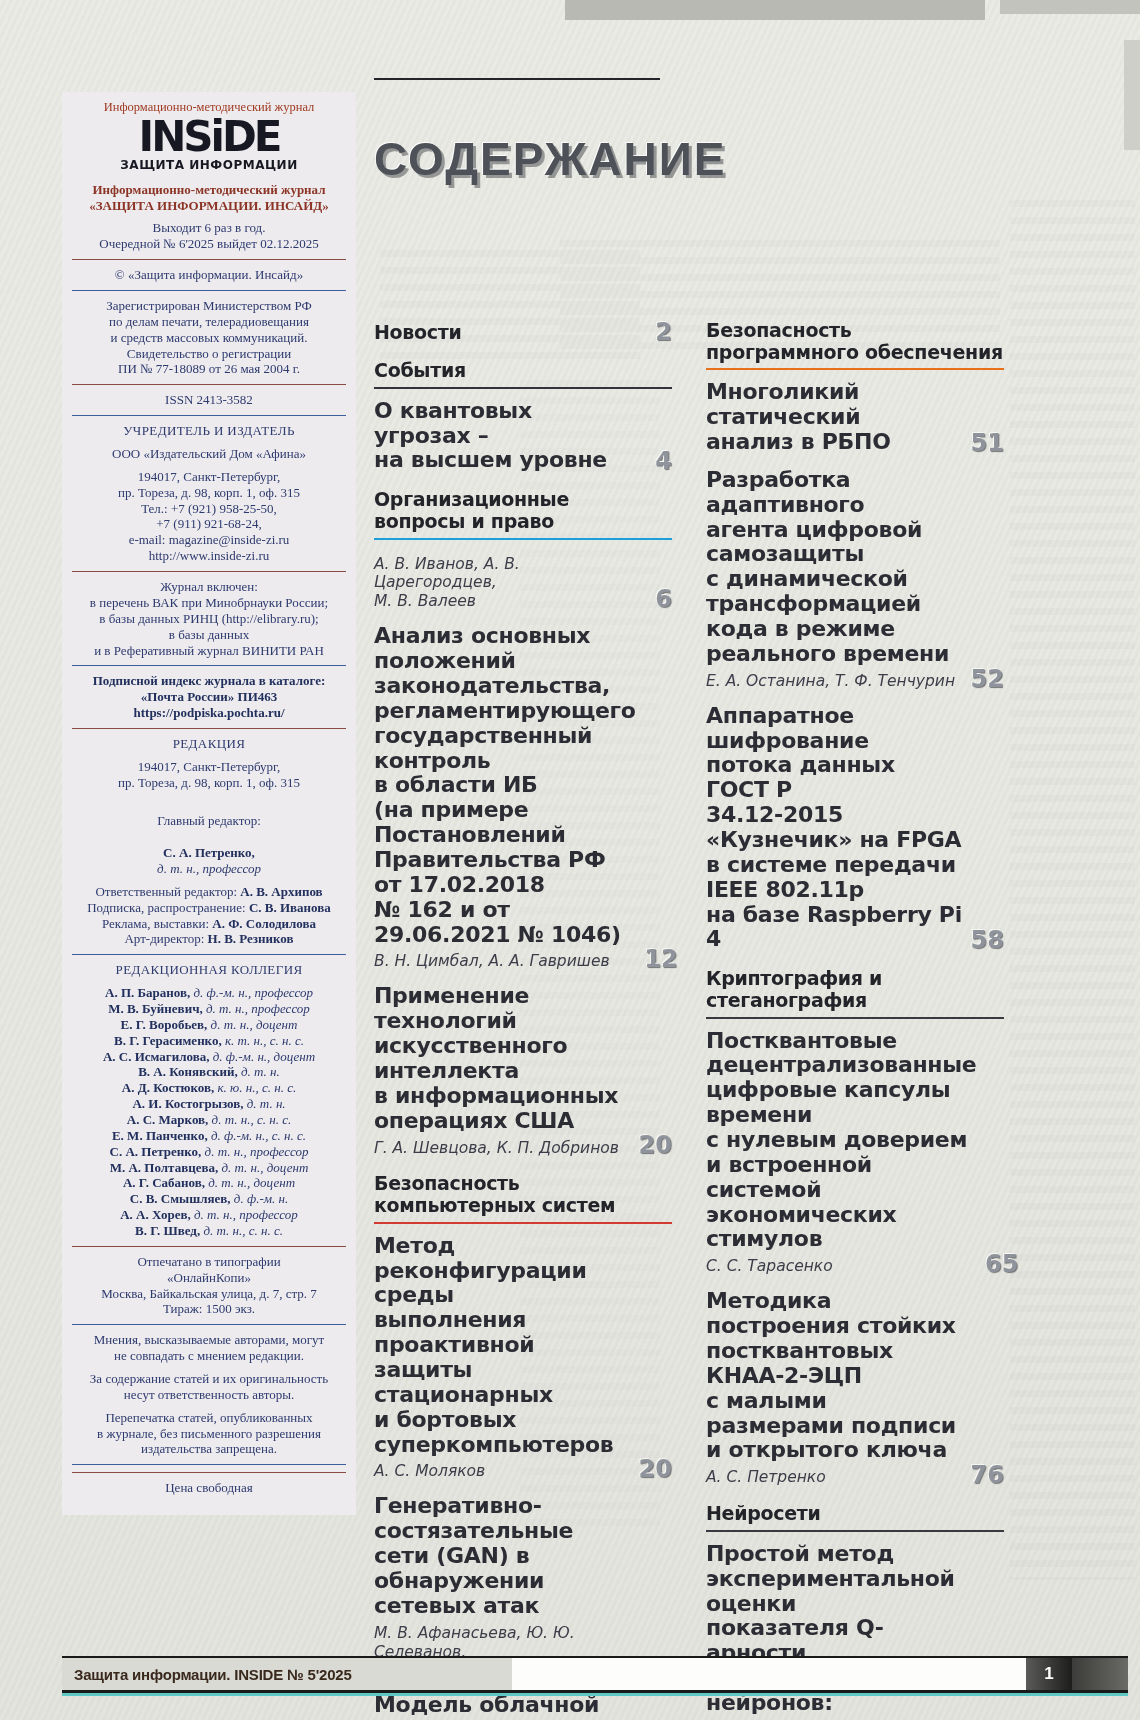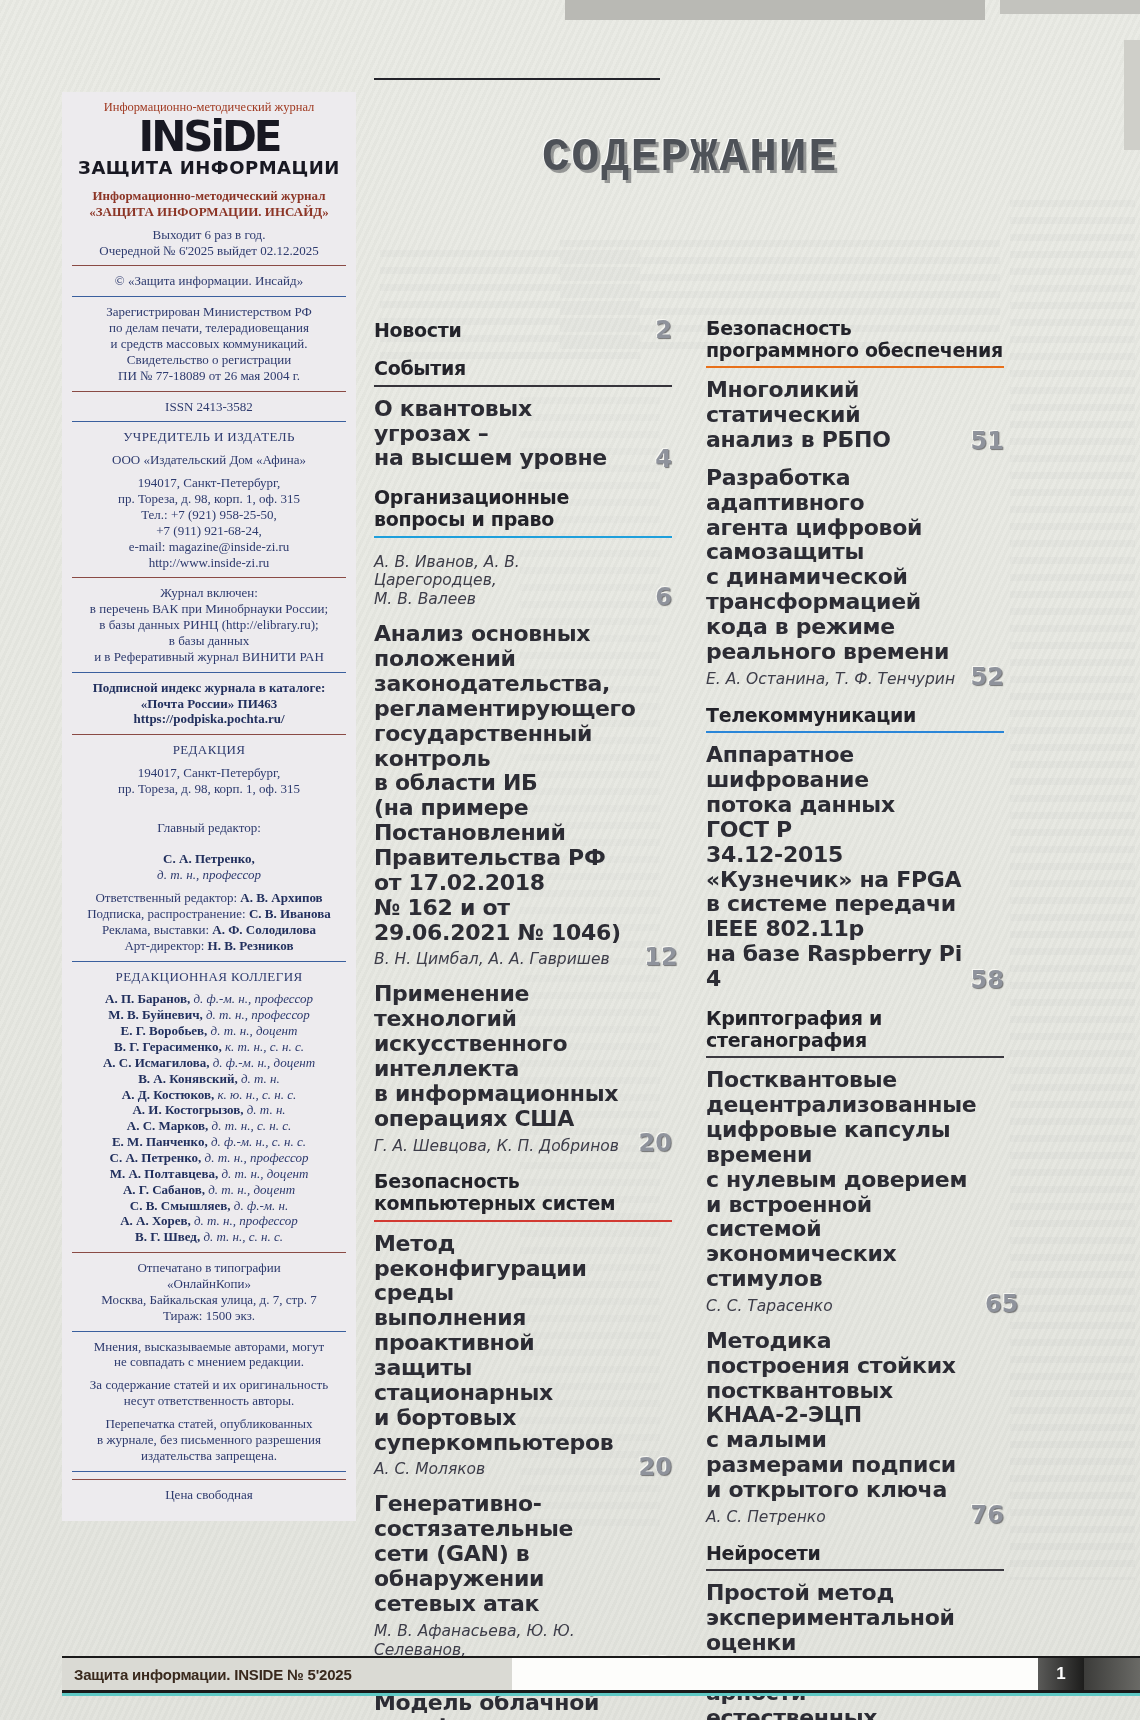--- a/index.html
+++ b/index.html
@@ -15,54 +15,54 @@
   
   .sidebar{position:absolute;left:62px;top:92px;width:282px;padding:6px 6px 12px;
     background:#edebee;text-align:center;color:#2d3a6e;
     font-family:"Liberation Serif",serif;font-size:13px;line-height:1.22;}
   .sb{margin:7px 0;white-space:pre-line;}
   .sb-rule{border:0;border-top:1px solid #8a4a44;margin:7px 4px;}
   .sb-rule.blue{border-top-color:#3a5f9e;}
   .tagline{color:#a03a22;font-size:12.5px;margin:2px 0 0;}
   .logo{font-family:"DejaVu Sans",sans-serif;font-weight:900;font-size:42px;line-height:.95;
     color:#181822;letter-spacing:-3px;margin-top:2px;}
-  .logo-sub{font-family:"DejaVu Sans",sans-serif;font-weight:800;font-size:18px;line-height:1.05;
+  .logo-sub{font-family:"DejaVu Sans",sans-serif;font-weight:800;font-size:12px;line-height:1.05;
     color:#181822;letter-spacing:.5px;margin:2px 0 10px;}
   .jname{color:#8c3526;font-weight:700;}
   .caps{letter-spacing:.4px;}
   .sb-bold{font-weight:700;color:#22305e;}
   .sb-ital{font-style:italic;}
   .board-member{white-space:normal;}
   .ad-icon{display:inline-block;width:15px;height:15px;background:#2e2e38;color:#fff;
     font-size:10px;line-height:15px;font-weight:700;vertical-align:-2px;margin-right:4px;}
   
   .main{position:absolute;left:374px;top:70px;width:632px;}
   .toprule{width:286px;height:2px;background:#23232a;margin-top:8px;}
-  .toc-title{margin:52px 0 0;text-align:center;
-    font-family:Liberation Mono, monospace;font-weight:800;font-size:46px;letter-spacing:2px;
+  .toc-title{margin:52px 0 0;text-align:left;
+    font-family:Liberation Sans, sans-serif;font-weight:800;font-size:46px;letter-spacing:2px;
     color:#4e5258;text-shadow:-1px -1px 0 rgba(255,255,255,.85), 3px 3px 0 rgba(48,51,56,.45);}
   .cols{display:flex;gap:34px;margin-top:118px;}
   .col{width:298px;}
   .toc-section{margin:16px 0 6px;}
   .sec-row{display:flex;align-items:flex-end;gap:8px;}
   .sec-label{flex:1;font-family:"DejaVu Sans",sans-serif;font-weight:700;font-size:19px;
     line-height:1.14;color:#23232a;letter-spacing:-.3px;white-space:pre-line;}
   .sec-rule{height:2px;margin-top:5px;background:#333;}
   .toc-article{margin:10px 0 13px;}
   .art-row{display:flex;align-items:flex-end;gap:6px;}
   .art-left{flex:1;}
   .art-title{font-family:"DejaVu Sans",sans-serif;font-weight:700;font-size:22px;line-height:1.13;
     color:#2c2c34;letter-spacing:-.3px;white-space:pre-line;}
   .art-authors{font-family:"DejaVu Sans",sans-serif;font-style:italic;font-size:15.5px;line-height:1.22;
     color:#3d3d49;margin-top:5px;white-space:pre-line;}
   .page-num{font-family:"DejaVu Sans",sans-serif;font-weight:700;font-size:24px;line-height:1;
     color:#8f939c;min-width:36px;text-align:right;
     text-shadow:-1px -1px 0 #f7f7f2, 1px 1px 1px rgba(40,40,45,.6);}
   
-  .footer{position:absolute;left:62px;right:0;top:1656px;height:32px;display:flex;
+  .footer{position:absolute;left:62px;right:12px;top:1656px;height:32px;display:flex;
     border-top:2px solid #191919;border-bottom:3px solid #191919;background:#fdfdfb;}
   .footer::after{content:"";position:absolute;left:0;right:0;top:35px;height:3px;background:#5ec8c4;}
   .f-label{width:438px;background:#dadad4;display:flex;align-items:center;padding-left:12px;
     font-weight:700;font-size:15px;color:#39291d;letter-spacing:-.2px;}
   .f-spacer{flex:1;}
   .f-pagebox{width:46px;background:linear-gradient(90deg,#5a5a58,#1d1d1c);color:#fff;
     display:flex;align-items:center;justify-content:center;font-weight:700;font-size:17px;}
   .f-tail{width:56px;background:linear-gradient(90deg,#3c3c3a,#6a6a66);}
 </style>
 </head>
@@ -296,26 +296,20 @@
                 <div class="art-title">Разработка адаптивного
 агента цифровой самозащиты
 с динамической
 трансформацией кода в режиме
 реального времени</div>
                 <div class="art-authors">Е. А. Останина, Т. Ф. Тенчурин</div>
               </div>
               <div class="page-num">52</div>
             </div>
           </div>
-          <div class="toc-section">
-            <div class="sec-row">
-              <div class="sec-label">Телекоммуникации</div>
-            </div>
-            <div class="sec-rule" style="background: rgb(42, 134, 216);"></div>
-          </div>
           <div class="toc-article">
             <div class="art-row">
               <div class="art-left">
                 <div class="art-title">Аппаратное шифрование
 потока данных ГОСТ Р
 34.12-2015 «Кузнечик» на FPGA
 в системе передачи IEEE 802.11p
 на базе Raspberry Pi 4</div>
               </div>
               <div class="page-num">58</div>

